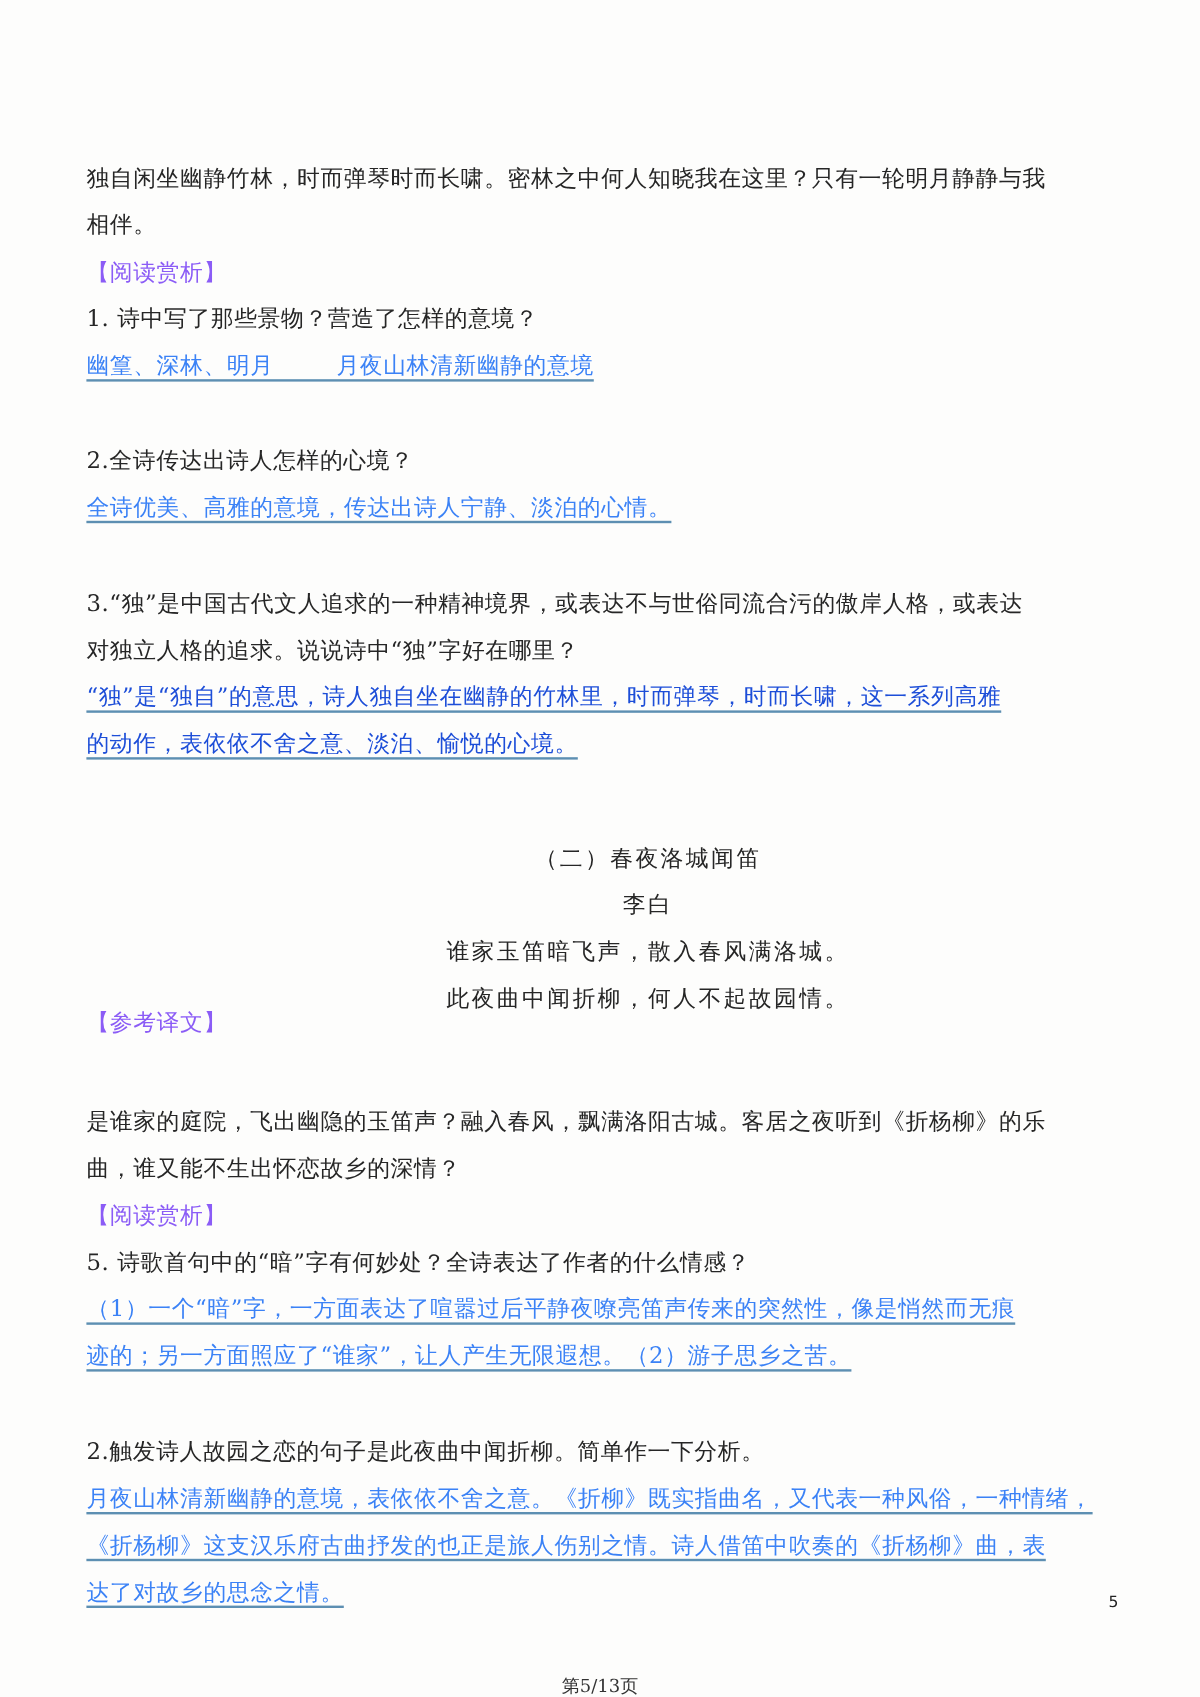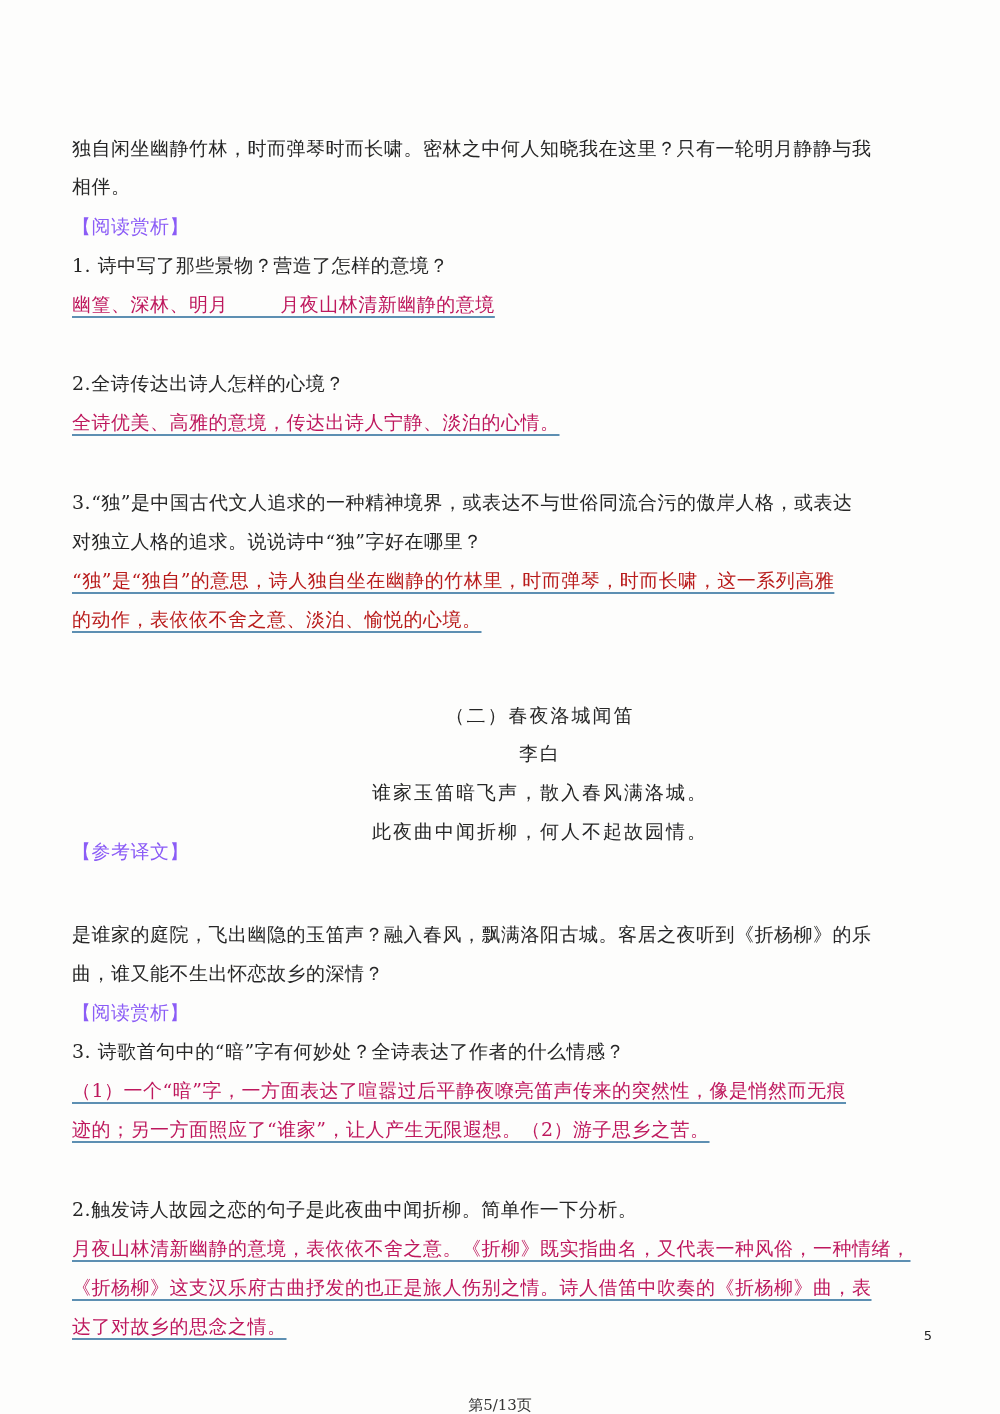--- a/index.html
+++ b/index.html
@@ -4,22 +4,22 @@
 <style>
   html, body { margin: 0; padding: 0; }
   body {
     width: 1000px; height: 1414px; background: #fdfdfc;
     font-family: "DejaVu Serif", "Liberation Serif", serif;
     color: #262626; position: relative; overflow: hidden;
   }
   .page { position: absolute; left: 0; top: 0; width: 1000px; height: 1414px; }
   .line { position: absolute; left: 72px; font-size: 19px; white-space: nowrap; letter-spacing: 0.5px; margin-top: 24px; }
   .heading { color: #8b5cf6; font-weight: normal; font-size: 19px; }
-  .answer { color: #be185d; text-decoration: underline; text-decoration-color: #5d8fb2; text-underline-offset: 5px; text-decoration-thickness: 2px; }
-  .answer.dark { color: #b91c1c; }
+  .answer { color: #3b82f6; text-decoration: underline; text-decoration-color: #5d8fb2; text-underline-offset: 5px; text-decoration-thickness: 2px; }
+  .answer.dark { color: #1d4ed8; }
   .center { position: absolute; left: 0; width: 1000px; text-align: center; font-size: 19px; letter-spacing: 2px; padding-left: 40px; }
   .pagenum { position: absolute; right: 68px; top: 1328px; font-family: "DejaVu Sans", sans-serif; font-size: 13px; color: #222; }
   .footer { position: absolute; left: 0; width: 1000px; top: 1348px; text-align: center; font-size: 15px; color: #333; margin-top: 48px; }
 </style>
 </head>
 <body>
 
 <div class="page">
 
   <div class="line" style="top:112px">独自闲坐幽静竹林，时而弹琴时而长啸。密林之中何人知晓我在这里？只有一轮明月静静与我</div>
@@ -42,21 +42,21 @@
   <div class="center" style="top:741px">李白</div>
   <div class="center" style="top:780px">谁家玉笛暗飞声，散入春风满洛城。</div>
   <div class="center" style="top:819px">此夜曲中闻折柳，何人不起故园情。</div>
 
   <div class="line heading" style="top:815px">【参考译文】</div>
   <div class="line" style="top:898px">是谁家的庭院，飞出幽隐的玉笛声？融入春风，飘满洛阳古城。客居之夜听到《折杨柳》的乐</div>
   <div class="line" style="top:937px">曲，谁又能不生出怀恋故乡的深情？</div>
 
   <div class="line heading" style="top:976px">【阅读赏析】</div>
 
-  <div class="line" style="top:1015px">3. 诗歌首句中的“暗”字有何妙处？全诗表达了作者的什么情感？</div>
+  <div class="line" style="top:1015px">5. 诗歌首句中的“暗”字有何妙处？全诗表达了作者的什么情感？</div>
   <div class="line answer" style="top:1054px">（1）一个“暗”字，一方面表达了喧嚣过后平静夜嘹亮笛声传来的突然性，像是悄然而无痕</div>
   <div class="line answer" style="top:1093px">迹的；另一方面照应了“谁家”，让人产生无限遐想。（2）游子思乡之苦。</div>
 
   <div class="line" style="top:1173px">2.触发诗人故园之恋的句子是此夜曲中闻折柳。简单作一下分析。</div>
   <div class="line answer" style="top:1212px">月夜山林清新幽静的意境，表依依不舍之意。《折柳》既实指曲名，又代表一种风俗，一种情绪，</div>
   <div class="line answer" style="top:1251px">《折杨柳》这支汉乐府古曲抒发的也正是旅人伤别之情。诗人借笛中吹奏的《折杨柳》曲，表</div>
   <div class="line answer" style="top:1290px">达了对故乡的思念之情。</div>
 
   <div class="pagenum">5</div>
   <div class="footer">第5/13页</div>

